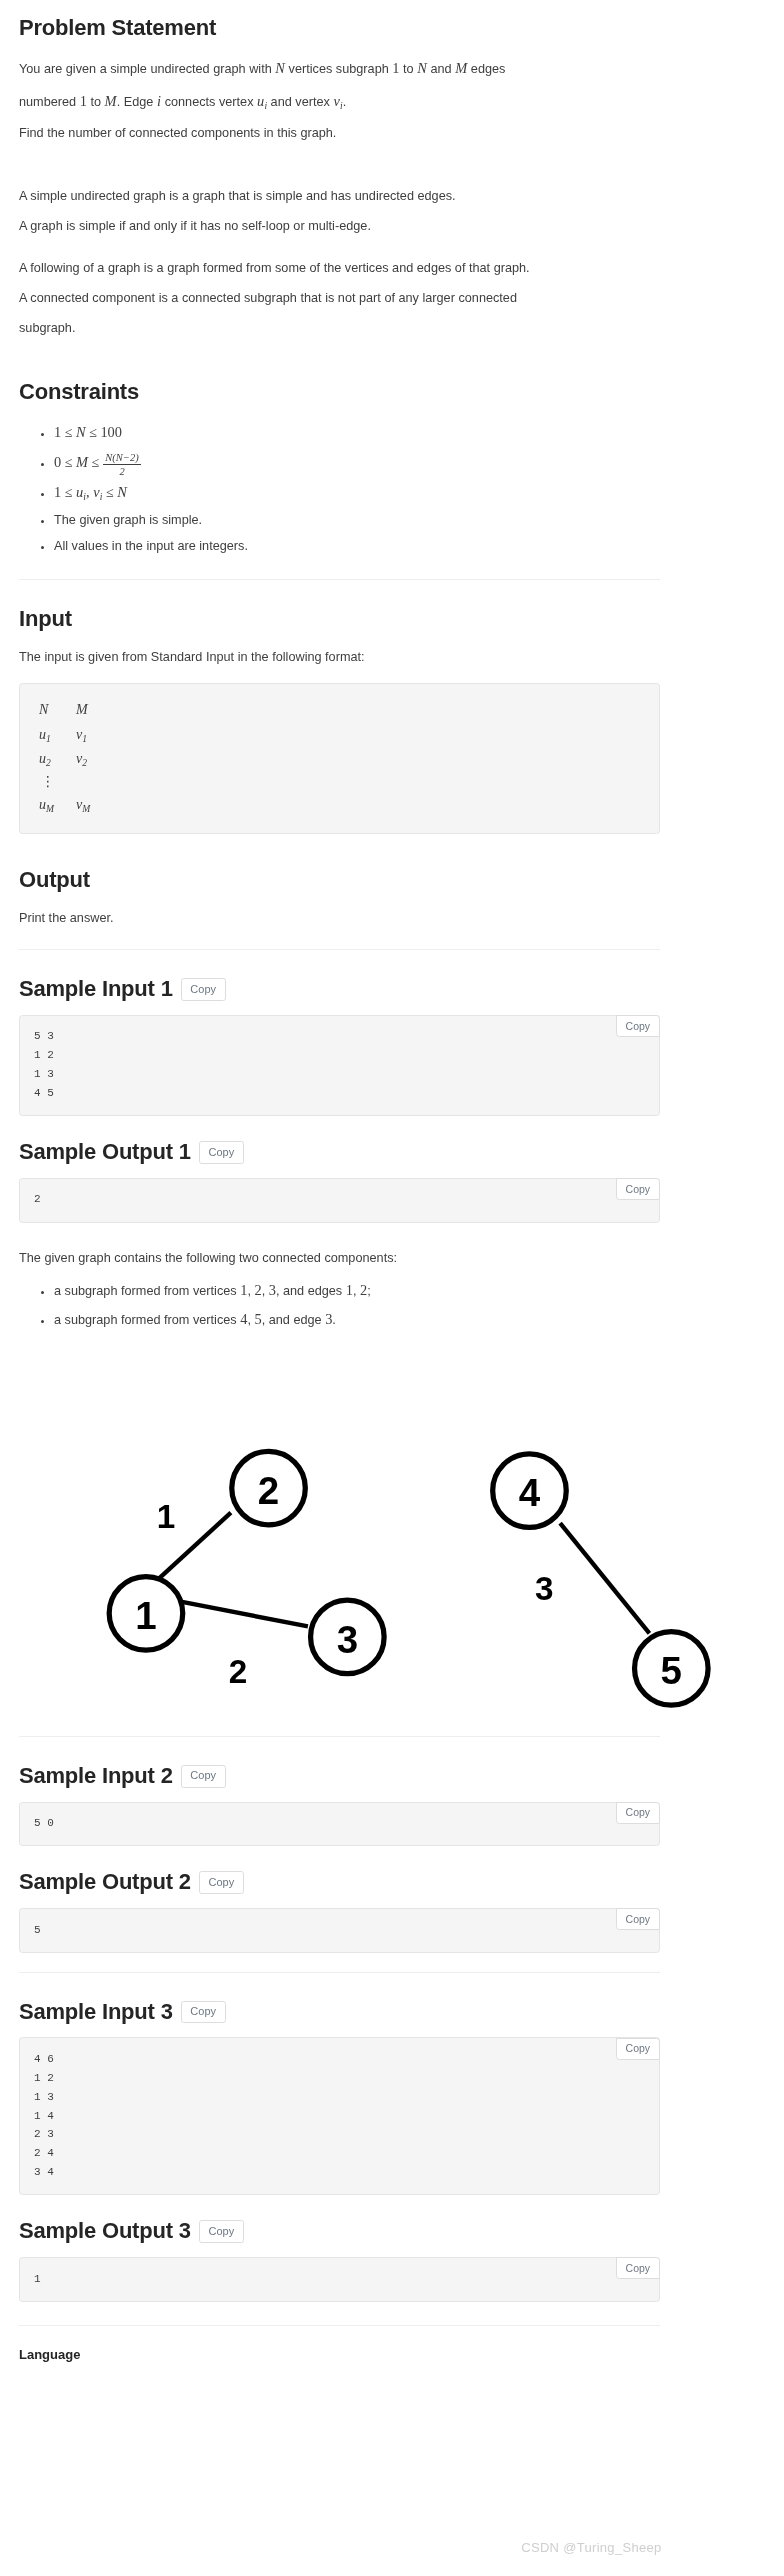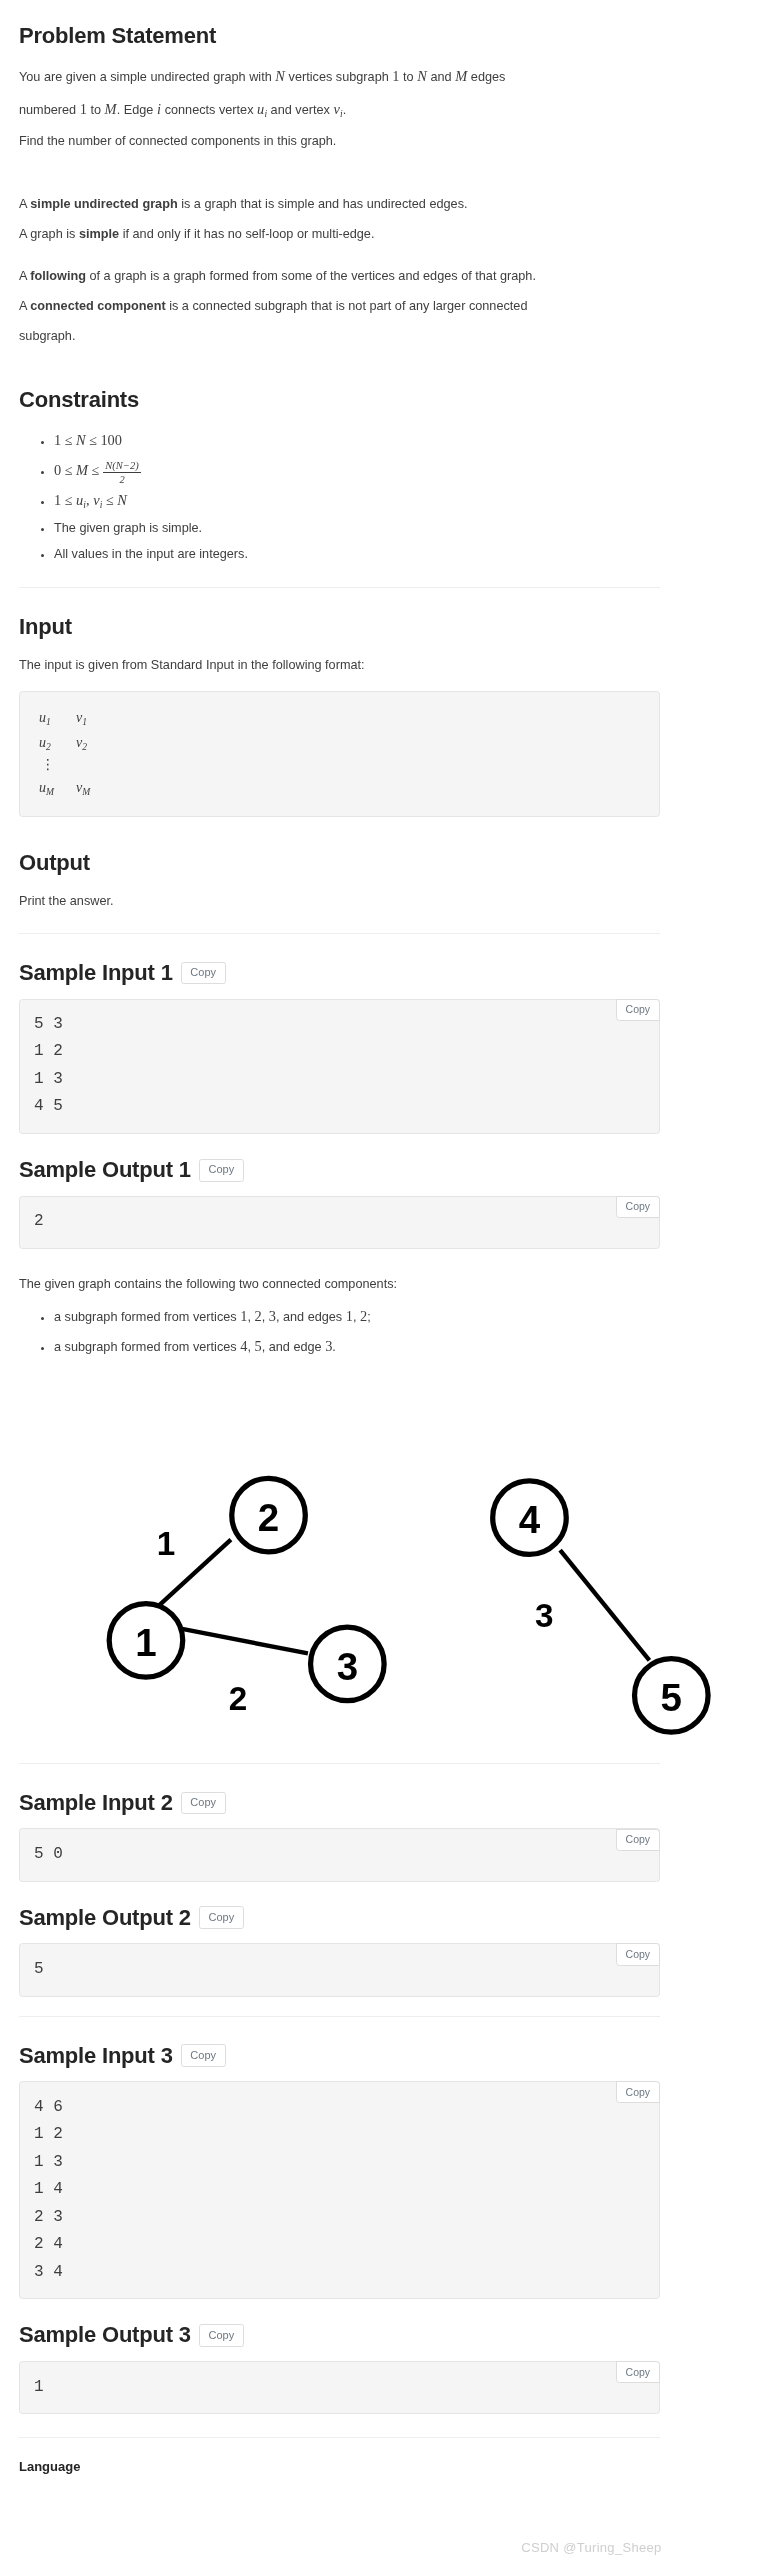--- a/index.html
+++ b/index.html
@@ -8,21 +8,21 @@
     width: 785px;
     background: #ffffff;
     font-family: "Liberation Sans", sans-serif;
     color: #3e3e3e;
     -webkit-font-smoothing: antialiased;
   }
   .page {
     width: 679px;
     min-height: 2576px;
     position: relative;
-    padding: 23px 19px 0 19px;
+    padding: 15px 19px 0 19px;
   }
   h2.sec {
     font-family: "Liberation Sans", sans-serif;
     font-size: 22px;
     font-weight: bold;
     color: #252525;
     margin: 0 0 12.3px 0;
     letter-spacing: -0.2px;
     line-height: 1.2;
     display: flex;
@@ -50,21 +50,21 @@
     padding-left: 35px;
     list-style: disc;
   }
   ul.cons li {
     font-size: 12.7px;
     line-height: 2.0;
     color: #3e3e3e;
     margin-bottom: 0.9px;
   }
   ul.cons li::marker { font-size: 10.5px; }
-  b { font-weight: bold; color: #3e3e3e; }
+  b { font-weight: normal; color: #3e3e3e; }
 
   
   .m {
     font-family: "Liberation Serif", serif;
     font-style: italic;
     font-size: 14.4px;
     color: #3e3e3e;
     letter-spacing: 0.2px;
   }
   .mn {
@@ -100,21 +100,21 @@
     position: relative;
     background: #f5f5f5;
     border: 0.9px solid #e4e4e4;
     border-radius: 3.5px;
     padding: 11.4px 14px 12.3px 14px;
     min-height: 35px;
   }
   .codebox pre {
     margin: 0;
     font-family: "Liberation Mono", monospace;
-    font-size: 16px;
+    font-size: 11px;
     line-height: 1.72;
     color: #3e3e3e;
     white-space: pre;
   }
   .codebox.fmt {
     padding: 14px 14px 15.8px 19px;
   }
   .fmt-line {
     font-family: "Liberation Serif", serif;
     font-style: italic;
@@ -221,20 +221,21 @@
   </ul>
 
   <hr class="sep">
 
   <h2 class="sec">
     <span>Input</span>
   </h2>
   <p class="body">The input is given from Standard Input in the following format:</p>
   <div class="gap-sm"></div>
   <div class="codebox fmt">
+    <div class="fmt-line"><span class="col2">N</span><span>M</span></div>
     <div class="fmt-line"><span class="col2"><span>u</span><span class="sub">1</span></span><span><span>v</span><span class="sub">1</span></span></div>
     <div class="fmt-line"><span class="col2"><span>u</span><span class="sub">2</span></span><span><span>v</span><span class="sub">2</span></span></div>
     <div class="vdots">⋮</div>
     <div class="fmt-line"><span class="col2"><span>u</span><span class="sub">M</span></span><span><span>v</span><span class="sub">M</span></span></div>
   </div>
 
   <div class="gap-lg"></div>
 
   <h2 class="sec">
     <span>Output</span>

